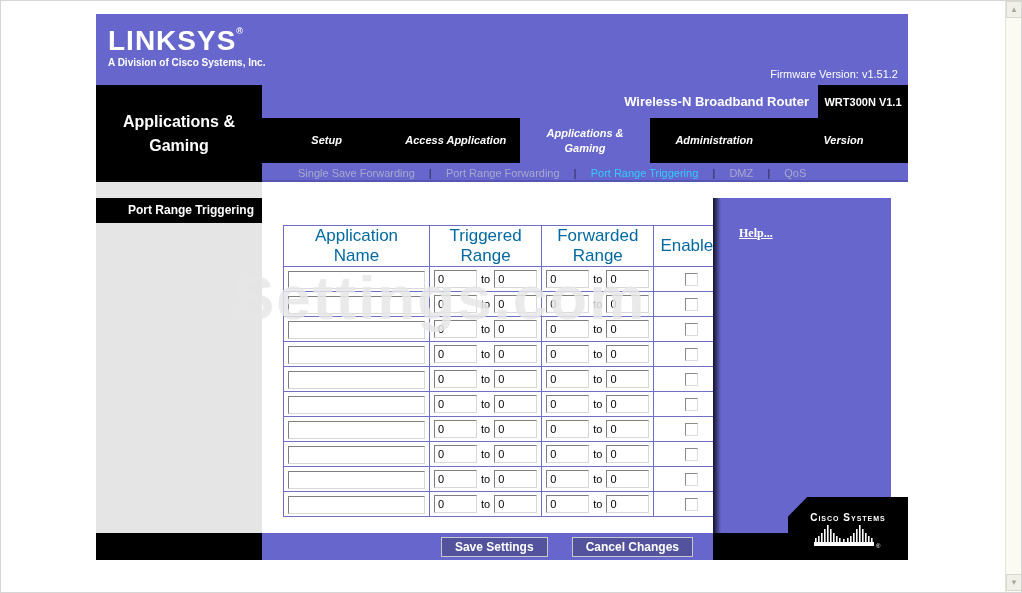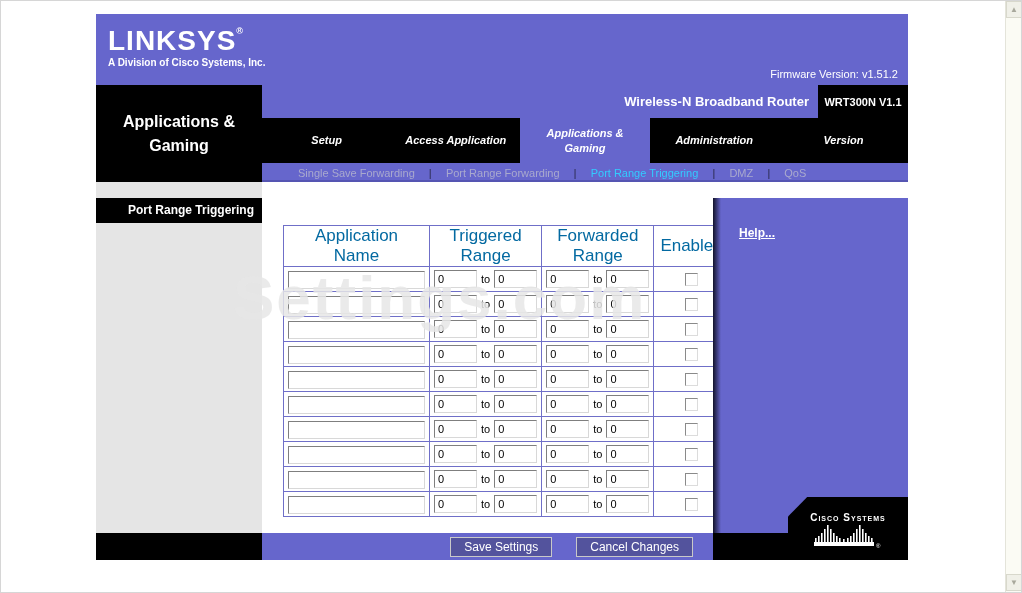--- a/index.html
+++ b/index.html
@@ -59,33 +59,33 @@
   .win-input { border:1px solid #7f7f7f; border-right-color:#d8d8d8; border-bottom-color:#d8d8d8;
     background:#fff; font-size:11px; font-family:"Liberation Sans",sans-serif;
     height:18px; padding:1px 3px; color:#000; }
   .app-input { width:137px; }
   .rng-input { width:43px; }
   .rng-wrap { display:flex; align-items:center; gap:4px; font-size:11px; }
   .win-check { appearance:none; -webkit-appearance:none; width:13px; height:13px;
     border:1px solid #8a8a8a; border-right-color:#dcdcdc; border-bottom-color:#dcdcdc;
     background:#fff; cursor:pointer; vertical-align:middle; }
 
-  .rightcol { width:195px; background:#fff; }
+  .rightcol { width:178px; background:#fff;font-family:Liberation Serif, serif; }
   .sidebar { margin-top:16px; height:335px; background:#6666cc; position:relative; }
   .sidebar::before { content:""; position:absolute; left:0; top:0; bottom:0; width:8px;
     background:linear-gradient(to right,#12122a,#6666cc); }
   .help-link { position:absolute; top:28px; left:26px; color:#fff; font-weight:bold;
     font-size:12px; text-decoration:underline; cursor:pointer; }
 
   
   .bottombar { height:27px; display:flex; }
   .bb-left  { width:166px; background:#000; }
   .bb-center{ width:451px; background:#6666cc; display:flex; align-items:center;
     justify-content:flex-end; gap:24px; padding-right:20px; }
-  .btn { background:#53539d; color:#fff; font-weight:normal; font-size:12px;
+  .btn { background:#53539d; color:#fff; font-weight:bold; font-size:12px;
     font-family:"Liberation Sans",sans-serif; border:1px solid #c9c9c9;
     height:20px; padding:0 13px; cursor:pointer; }
   .bb-right { width:195px; background:#000; }
 
   
   .cisco-box { position:absolute; right:0; bottom:0; width:120px; height:63px; background:#000;
     clip-path:polygon(16% 0, 100% 0, 100% 100%, 0 100%, 0 31%);
     display:flex; flex-direction:column; align-items:center; justify-content:center;
     padding-top:4px; z-index:10; }
   .cisco-name { color:#fff; font-size:10px; font-weight:bold; font-variant:small-caps;

